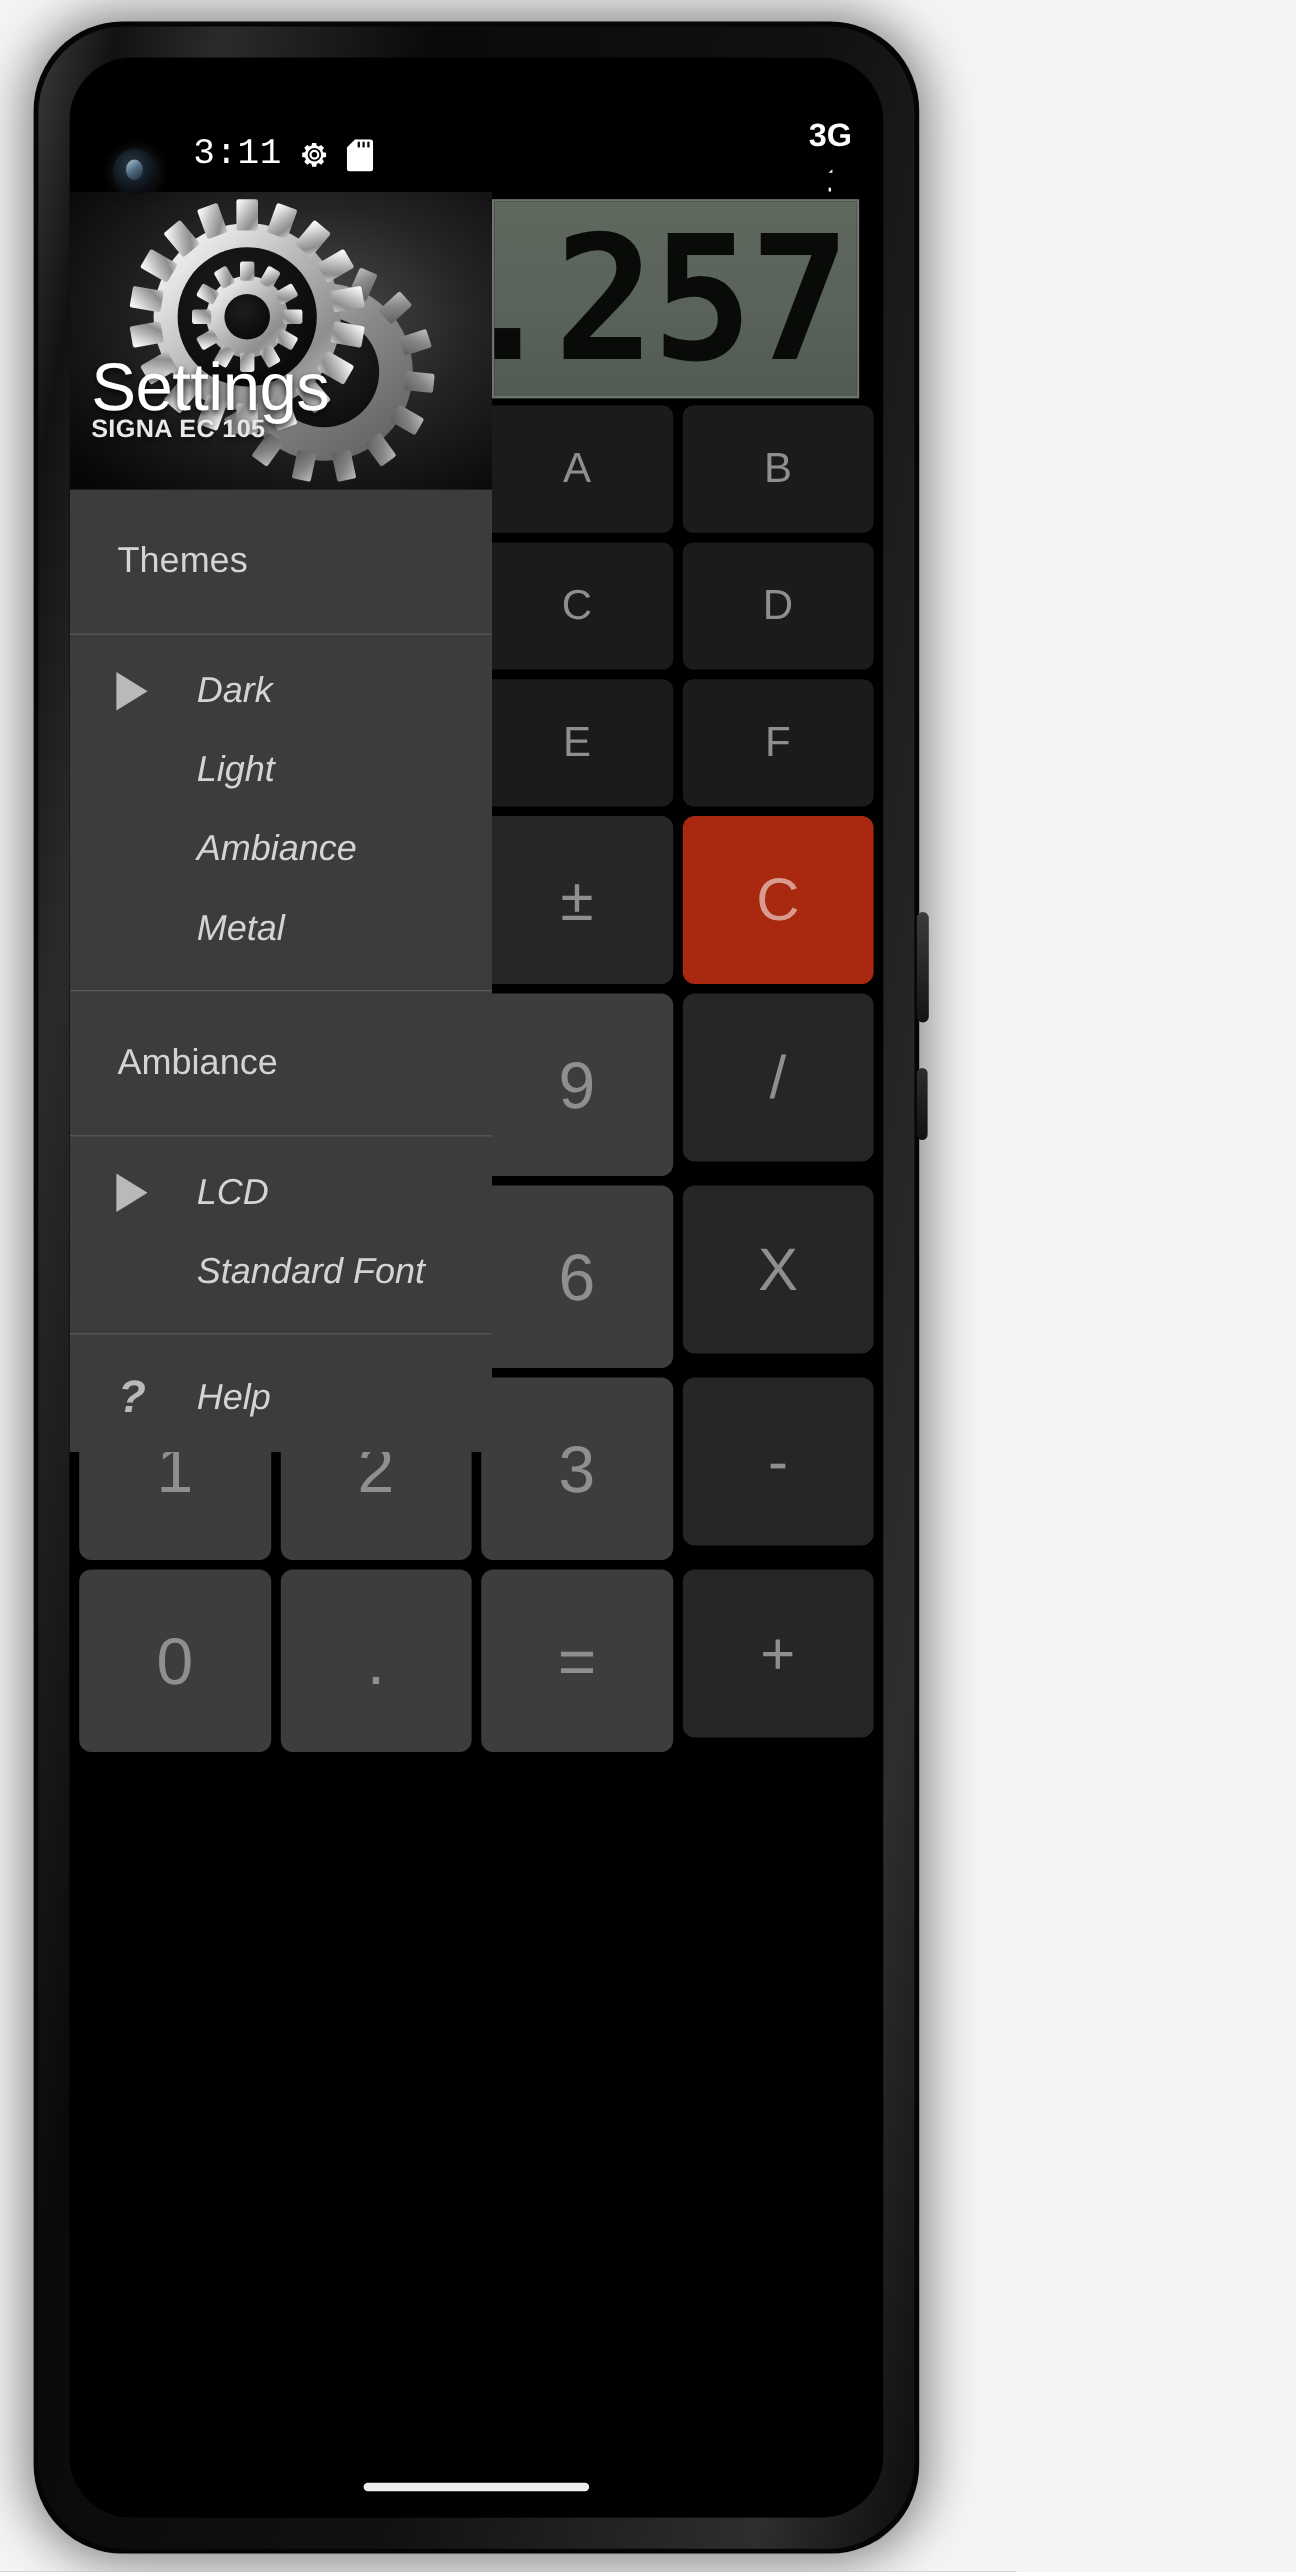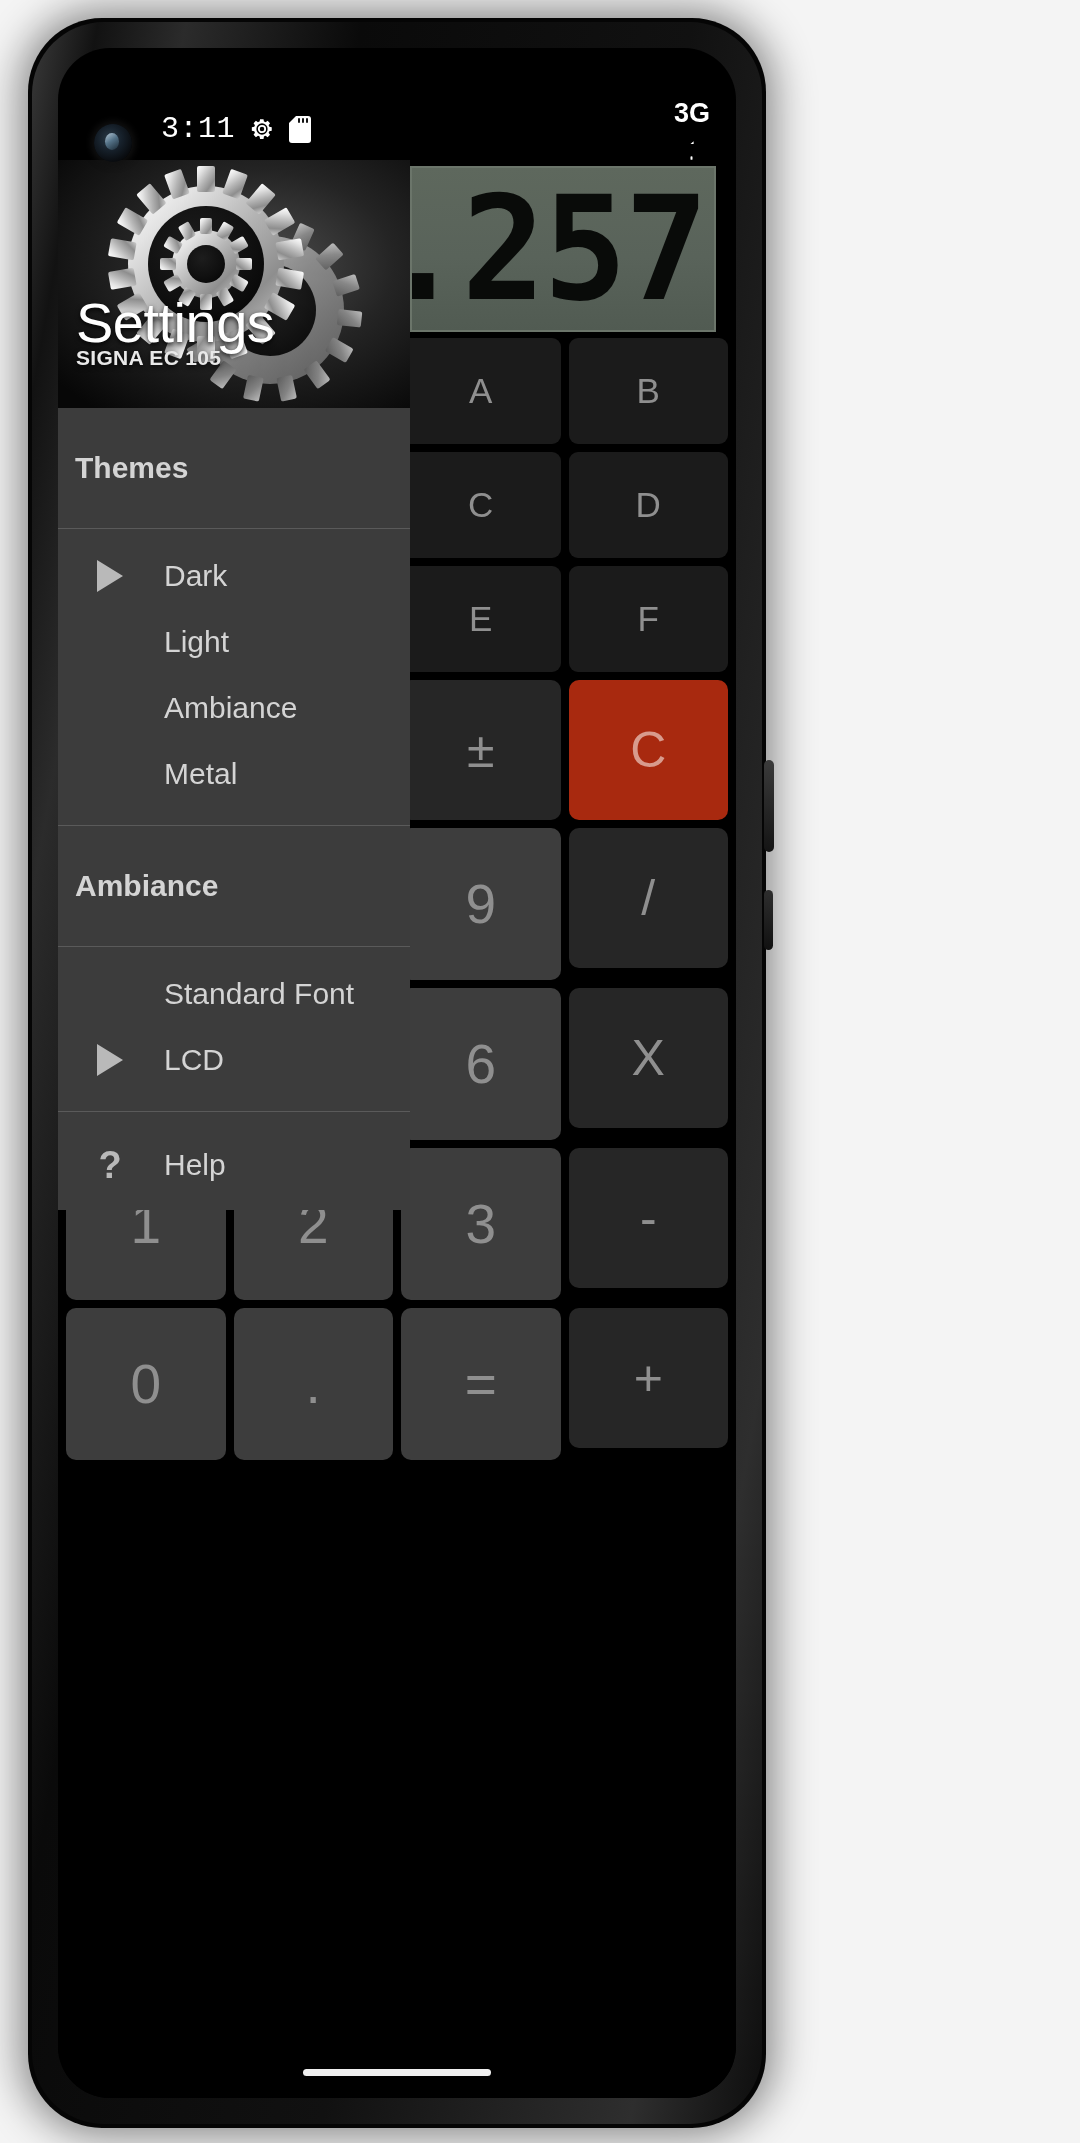--- a/index.html
+++ b/index.html
@@ -111,27 +111,27 @@
   .drawer-title{
     position:absolute; left:18px; top:130px; font-size:56px; color:#fff;
     letter-spacing:-.5px; text-shadow:0 2px 5px rgba(0,0,0,.85);
   }
   .drawer-sub{
     position:absolute; left:18px; top:186px; font-size:21px; color:#e8e8e8;
     letter-spacing:.3px; text-shadow:0 2px 5px rgba(0,0,0,.85);font-weight:bold;
   }
 
   .sec-head{
-    height:120px; display:flex; align-items:center; padding-left:17px;
-    font-size:30px; color:#d4d4d4;font-weight:bold;
+    height:120px; display:flex; align-items:center; padding-left:40px;
+    font-size:30px; color:#d4d4d4;
   }
   .divider{ height:1px; background:#5a5a5a; width:100%; }
   .grp{ padding:14px 0 18px 0; }
   .mi{
-    height:66px; display:flex; align-items:center; color:#d4d4d4; font-size:30px;
+    height:66px; display:flex; align-items:center; color:#d4d4d4; font-size:30px;font-style:italic;
   }
   .mi .mi-icon{
     width:104px; min-width:104px; display:flex; align-items:center; justify-content:center;
   }
   .mi .mi-label{ padding-left:2px; }
   .tri{ width:0; height:0; border-left:26px solid #b9b9b9; border-top:16px solid transparent; border-bottom:16px solid transparent; }
   .qmark{ font-size:38px; color:#b9b9b9; font-weight:700; line-height:1; }
 
   
   .gesture{
@@ -343,28 +343,28 @@
           <span class="mi-icon"></span>
           <span class="mi-label">Metal</span>
         </div>
       </div>
       <div class="divider"></div>
 
       <div class="sec-head">Ambiance</div>
       <div class="divider"></div>
       <div class="grp">
         <div class="mi">
-          <span class="mi-icon"></span>
-          <span class="mi-label">Standard Font</span>
-        </div>
-        <div class="mi">
           <span class="mi-icon">
               <span class="tri"></span>
             </span>
           <span class="mi-label">LCD</span>
+        </div>
+        <div class="mi">
+          <span class="mi-icon"></span>
+          <span class="mi-label">Standard Font</span>
         </div>
       </div>
       <div class="divider"></div>
 
       <div class="grp" style="padding-top:20px;">
         <div class="mi">
           <span class="mi-icon">
               <span class="qmark">?</span>
             </span>
           <span class="mi-label">Help</span>

